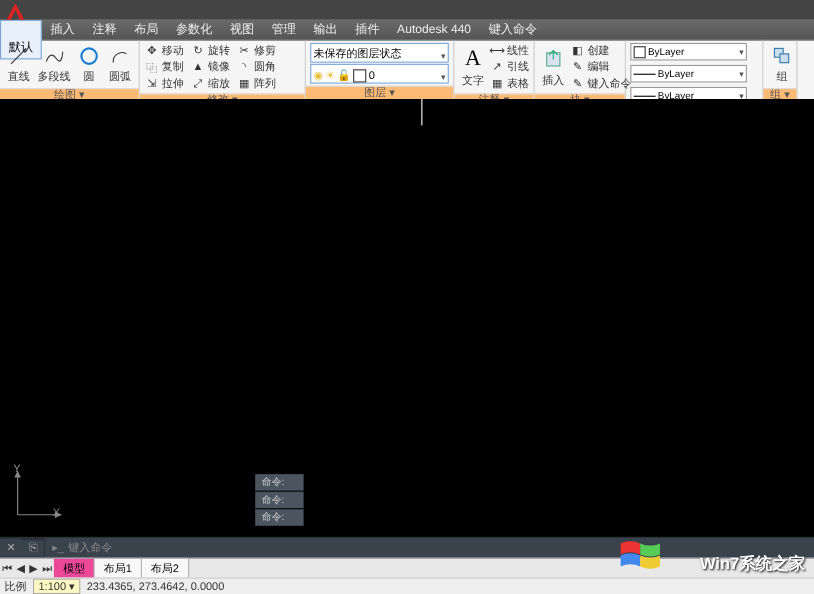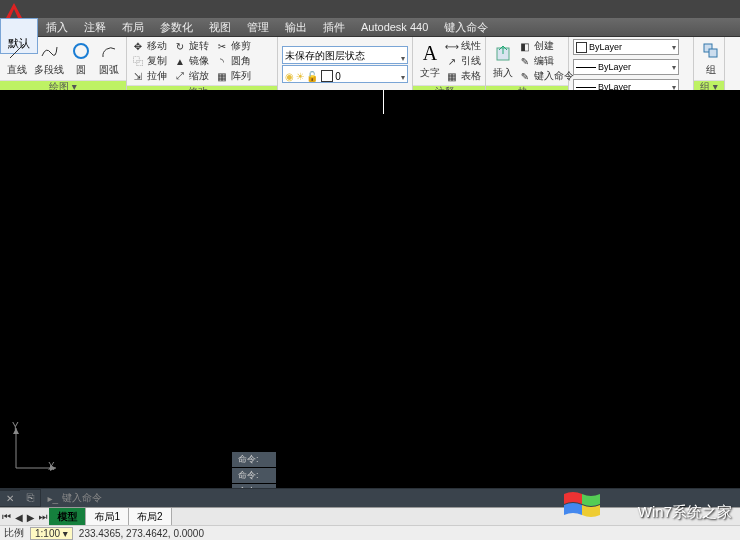--- a/index.html
+++ b/index.html
@@ -4,48 +4,48 @@
 <style>
 html,body{margin:0;padding:0;width:740px;height:540px;font-family:"Microsoft YaHei",Arial,sans-serif;font-size:11px;background:#f0f0f0;overflow:hidden}
 .titlebar{height:18px;background:#444;color:#ddd;text-align:center;line-height:18px;font-size:11px;position:relative}
 .app-icon{position:absolute;left:4px;top:1px;width:20px;height:20px}
 .menubar{height:18px;background:linear-gradient(#6a6a6a,#555);display:flex;border-bottom:1px solid #333}
 .menuitem{padding:2px 8px;color:#eee;font-size:11px;line-height:14px}
 .menuitem.active{background:#e8f0fb;color:#000;border:1px solid #7aa5d6;padding:17px 7px}
 .ribbon{height:54px;background:#f5f5f5;border-bottom:1px solid #bbb;display:flex}
 .rpanel{border-right:1px solid #ccc;display:flex;flex-direction:column;position:relative}
 .rbody{flex:1;display:flex;padding:2px 4px;gap:2px}
-.rlabel{height:12px;font-size:10px;color:#555;text-align:center;border-top:1px solid #ddd;line-height:12px;background:#bef264}
+.rlabel{height:12px;font-size:10px;color:#555;text-align:center;border-top:1px solid #ddd;line-height:12px;background:#fdba74}
 .rbtn{display:flex;flex-direction:column;align-items:center;justify-content:center;padding:1px 2px;gap:1px}
 .rbtn .ic{width:22px;height:22px;display:flex;align-items:center;justify-content:center}
 .rbtn .lbl{font-size:10px;color:#333;white-space:nowrap}
 .mini{display:flex;align-items:center;gap:2px;font-size:10px;color:#333;height:14px;white-space:nowrap}
 .mini .mic{width:14px;height:14px;display:flex;align-items:center;justify-content:center}
 .col{display:flex;flex-direction:column;gap:1px;justify-content:center}
 .layerdd{background:#fff;border:1px solid #7aa5d6;height:16px;display:flex;align-items:flex-end;padding:0 2px;font-size:10px;gap:2px}
 .propdd{background:#fff;border:1px solid #999;height:14px;width:100px;display:flex;align-items:center;padding:0 2px;font-size:9px;gap:2px}
 .dropdown-arrow{margin-left:auto;font-size:8px;color:#555}
 .canvas{position:absolute;top:90px;left:0;right:0;bottom:32px;background:#000}
 .ucs{position:absolute;left:12px;bottom:36px;color:#888;font-size:10px}
 .ucs .y{position:absolute;bottom:40px;left:0}
 .ucs .x{position:absolute;bottom:0;left:36px}
 .ucs svg{position:absolute;bottom:0;left:0}
-.cmdhist{position:absolute;bottom:8px;left:232px;display:flex;flex-direction:column}
+.cmdhist{position:absolute;bottom:29px;left:232px;display:flex;flex-direction:column}
 .cmdhist .cl{background:#4a5560;color:#ccc;font-size:9px;padding:1px 6px;margin-bottom:1px;width:32px}
 .cmdline{position:absolute;bottom:0;left:0;right:0;height:20px;display:flex;align-items:center;background:#2a3138}
 .cmdline .cx{background:#3a434c;color:#aaa;padding:2px 6px;font-size:10px}
 .cmdline .ci{flex:1;background:#3a434c;color:#888;padding:2px 6px;font-size:10px;margin-left:1px;display:flex;align-items:center;gap:4px}
 .tabbar{position:absolute;bottom:14px;left:0;right:0;height:18px;background:#e8e8e8;border-top:1px solid #999;display:flex;align-items:center;font-size:10px}
 .tabbar .nav{padding:0 2px;color:#333}
 .tabbar .tab{padding:2px 8px;border-right:1px solid #aaa;background:#f8f8f8}
-.tabbar .tab.active{background:#15803d;font-weight:bold}
+.tabbar .tab.active{background:#ec4899;font-weight:normal}
 .status{position:absolute;bottom:0;left:0;right:0;height:14px;background:#eee;border-top:1px solid #ccc;display:flex;align-items:center;font-size:10px;color:#333;gap:6px;padding:0 4px}
 .cursor-line{position:absolute;top:90px;left:383px;width:1px;height:24px;background:#fff}
 .watermark{position:absolute;right:8px;bottom:18px;color:#fff;font-size:13px;text-align:right;text-shadow:1px 1px 2px #000}
-.watermark .ln1{font-size:15px;font-weight:normal}
+.watermark .ln1{font-size:15px;font-weight:bold}
 .winlogo{position:absolute;right:140px;bottom:20px;width:36px;height:30px}
 </style>
 </head>
 <body>
 
 <div class="titlebar">
   <svg class="app-icon" viewBox="0 0 20 20">
       <path d="M2 17 L10 2 L18 17 L14 17 L10 8 L6 17 Z" fill="#d22"></path>
     </svg>
 </div>
@@ -164,20 +164,21 @@
       <div class="layerdd">
         <span style="color:#e8c040">◉</span>
         <span style="color:#e8c040">☀</span>
         <span style="color:#888">🔓</span>
         <span style="width:10px;height:10px;border:1px solid #333;background:#fff"></span>
         <span>0</span>
         <span class="dropdown-arrow">▾</span>
       </div>
     </div>
       </div>
+    <div class="rlabel">图层 ▾</div>
   </div>
 
   <div class="rpanel" style="width:72px">
     <div class="rbody">
       <div class="rbtn">
           <span class="ic" style="font-size:20px;font-family:serif">A</span>
           <span class="lbl">文字</span>
         </div>
       <div class="col">
         <div class="mini">

